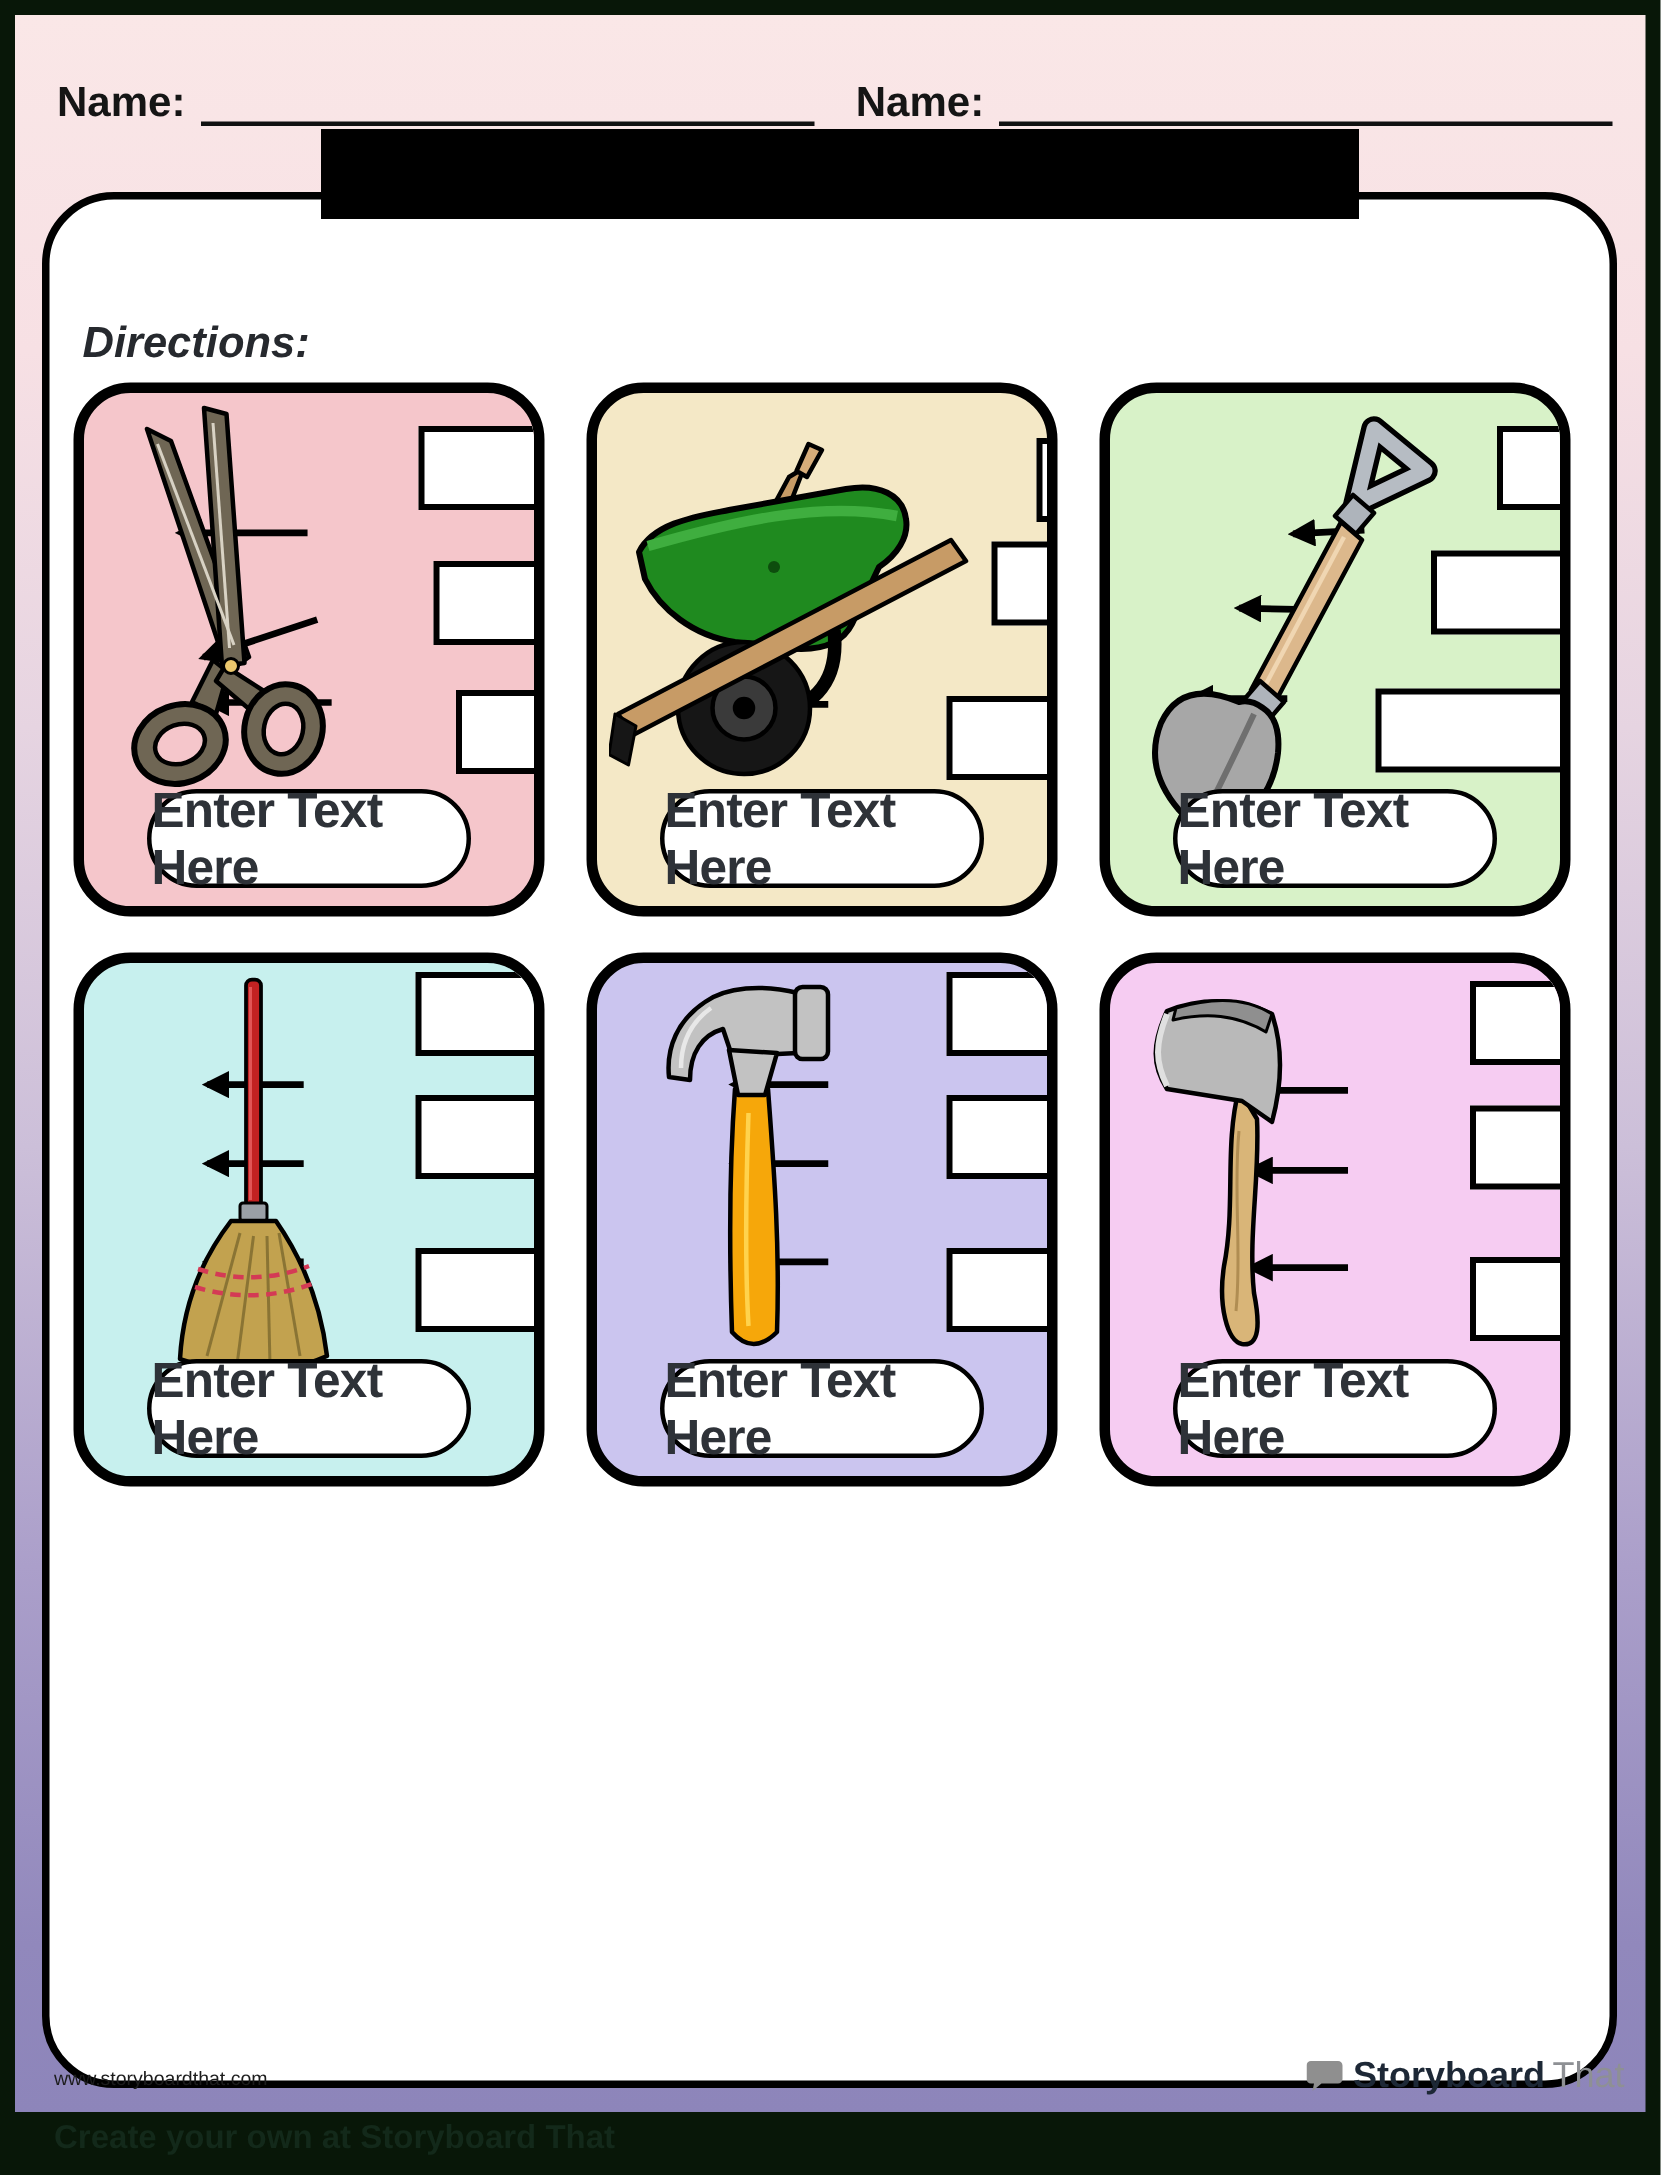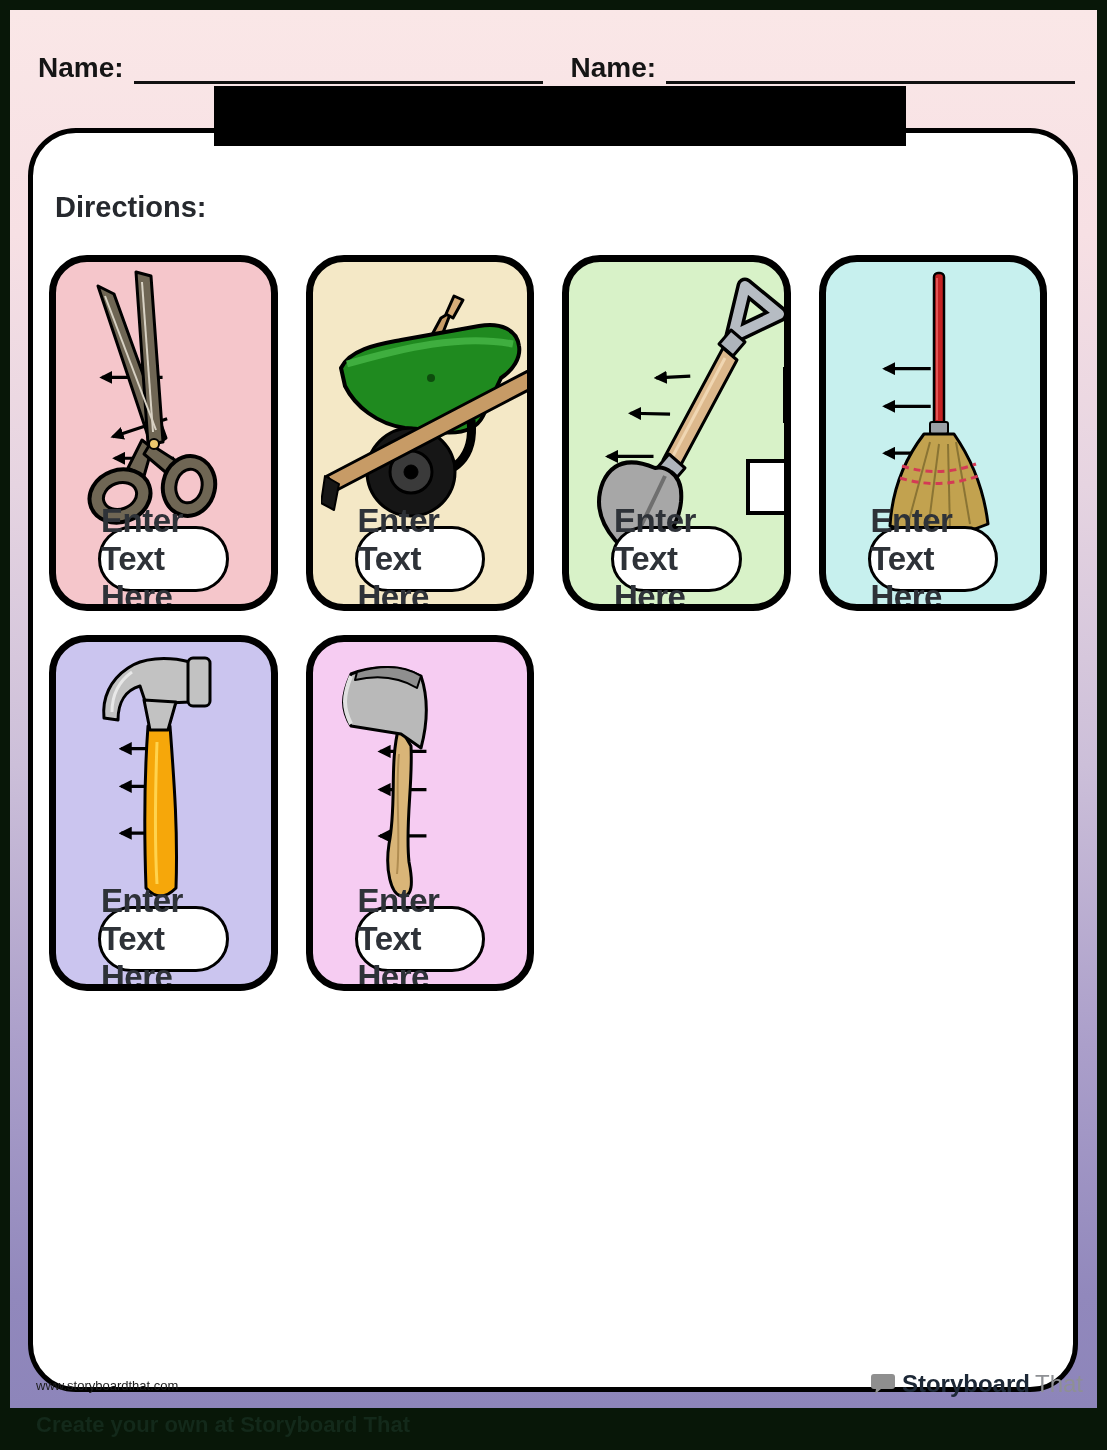--- a/index.html
+++ b/index.html
@@ -29,24 +29,24 @@
   }
   .title-text{
     font-size:60px;font-weight:800;color:#3c4048;letter-spacing:0;
     display:inline-block;transform:scaleX(.9);white-space:nowrap;
   }
   
   .main-area{
     position:absolute;left:18px;top:118px;width:1050px;height:1264px;background:#fff;
     border:5px solid #000;border-radius:48px;box-sizing:border-box;
   }
-  .directions{position:absolute;left:22px;top:58px;font-size:29px;font-weight:800;color:#26292e;}
+  .directions{position:absolute;left:22px;top:80px;font-size:29px;font-weight:800;color:#26292e;font-style:italic;}
   .grid{
     position:absolute;left:16px;top:122px;right:26px;
-    display:grid;grid-template-columns:1fr 1fr 1fr 1fr;grid-auto-rows:356px;gap:24px 28px;
+    display:grid;grid-template-columns:1fr 1fr 1fr;grid-auto-rows:356px;gap:24px 28px;
   }
   .panel{
     position:relative;border:7px solid #000;border-radius:38px;box-sizing:border-box;overflow:hidden;
   }
   .arrows{position:absolute;left:0;top:0;width:100%;height:100%;}
   .arrows line{stroke:#000;stroke-width:7;}
   .tool{position:absolute;}
   .lbox{
     position:absolute;width:168px;height:56px;background:#fff;border:4px solid #000;box-sizing:border-box;
     font-size:20px;font-weight:700;color:#222;display:flex;align-items:center;justify-content:center;

